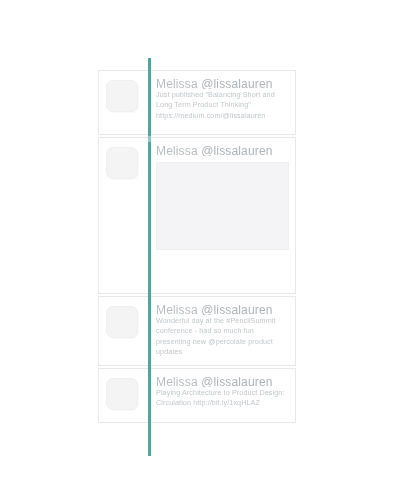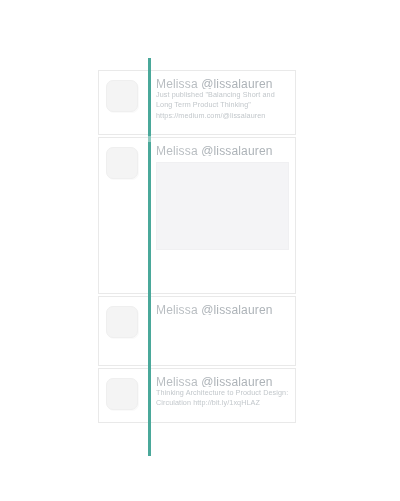--- a/index.html
+++ b/index.html
@@ -126,24 +126,25 @@
     <div class="tweet-body">
       <div class="tweet-author"><span>Melissa</span> <span class="handle">@lissalauren</span></div>
       <div class="tweet-media"></div>
     </div>
   </div>
 
   <div class="tweet-card" id="card-2">
     <div class="avatar"></div>
     <div class="tweet-body">
       <div class="tweet-author"><span>Melissa</span> <span class="handle">@lissalauren</span></div>
+      <div class="tweet-text">Wonderful day at the #PencilSummit conference - had so much fun presenting new @percolate product updates</div>
     </div>
   </div>
 
   <div class="tweet-card" id="card-3">
     <div class="avatar"></div>
     <div class="tweet-body">
       <div class="tweet-author"><span>Melissa</span> <span class="handle">@lissalauren</span></div>
-      <div class="tweet-text">Thinking Architecture to Product Design: Circulation http://bit.ly/1xqHLAZ</div>
+      <div class="tweet-text">Playing Architecture to Product Design: Circulation http://bit.ly/1xqHLAZ</div>
     </div>
   </div>
 
 </div>
 
 </body></html>

